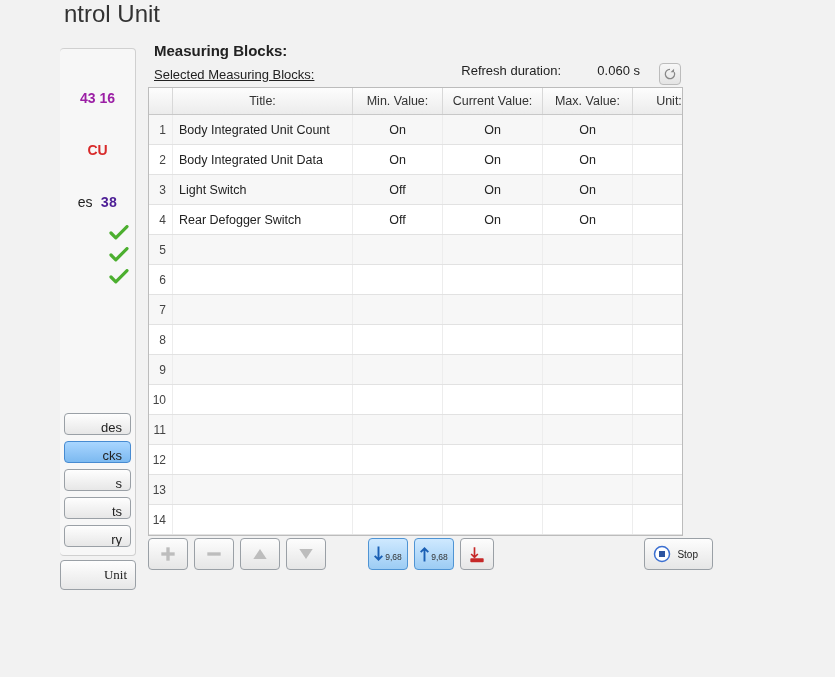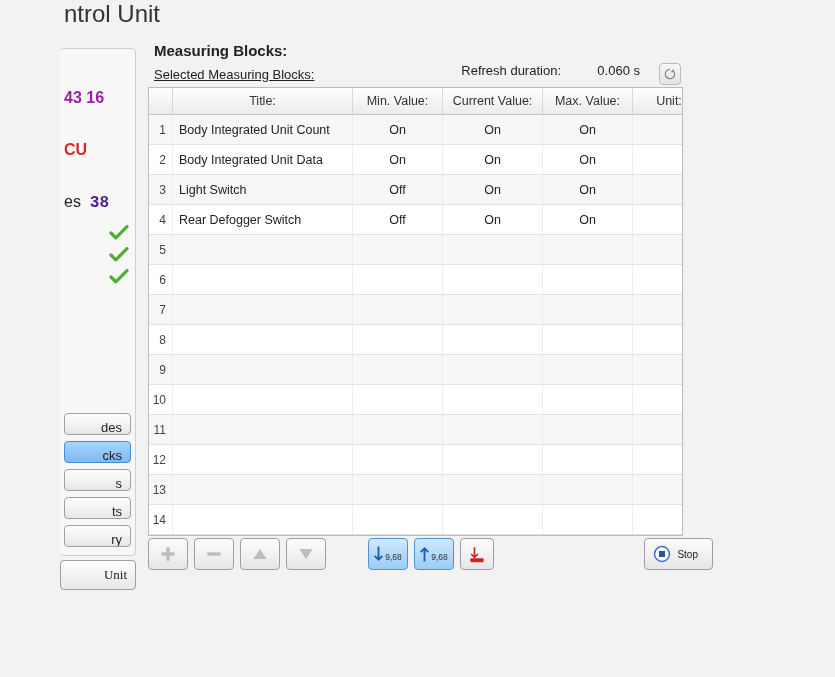--- a/index.html
+++ b/index.html
@@ -33,22 +33,22 @@
     top: 48px;
     width: 76px;
     height: 508px;
     background: #f7f7f7;
     border: 1px solid #d0d0d0;
     border-left: none;
     border-radius: 4px;
   }
   .left-info {
     padding: 10px 4px 6px 4px;
-    font-size: 16px;
-    text-align: left;
+    font-size: 14px;
+    text-align: center;
   }
   .left-info .ln { height: 26px; line-height: 26px; white-space: nowrap; }
   .left-info .purple { color: #9b1fa5; font-weight: 600; }
   .left-info .red { color: #d82a2a; font-weight: 600; }
   .left-info .blue { color: #4c1d95; font-weight: 600; font-family: Liberation Mono, monospace; }
   .tick-col { display: flex; flex-direction: column; align-items: flex-end; gap: 6px; padding: 4px 6px 0 0; }
   .tick-icon { width: 20px; height: 16px; }
 
   .left-btn-col {
     position: absolute;

